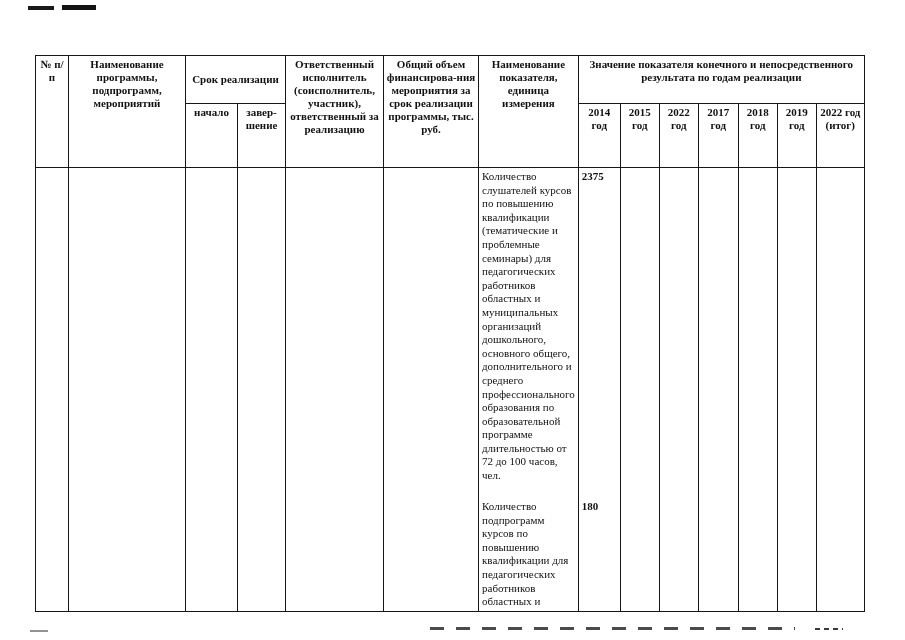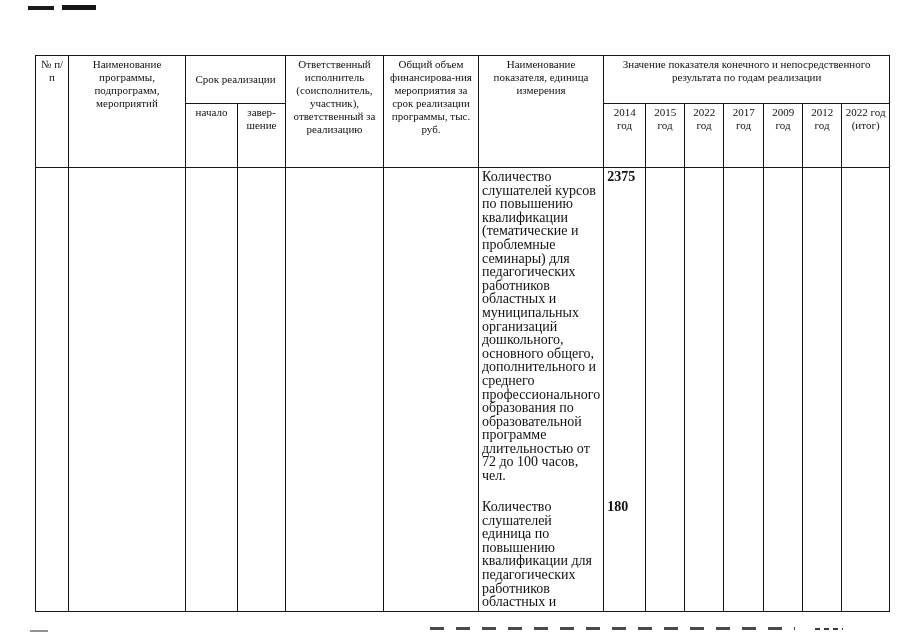--- a/index.html
+++ b/index.html
@@ -34,26 +34,26 @@
   }
   .program-table th,
   .program-table td {
     border: 1px solid #161616;
     vertical-align: top;
     overflow: hidden;
   }
   .program-table th {
     font-size: 11px;
     line-height: 13px;
-    font-weight: 400;
+    font-weight: 700;
     text-align: center;
     padding: 2px 2px;
   }
   .program-table td {
-    font-size: 14px;
+    font-size: 11px;
     line-height: 13.6px;
     padding: 2px 3px;
     text-align: left;
   }
   tr.h1 { height: 48px; }
   tr.h2 { height: 64px; }
   tr.body-row { height: 430px; }
   th.v-mid { vertical-align: middle; margin-left: 44px; }
   .blk-first { height: 330px; }
   .indicator-cell div { margin: 0; }
@@ -121,36 +121,36 @@
         <th rowspan="2">Наименование показателя, единица измерения</th>
         <th colspan="7">Значение показателя конечного и непосредственного результата по годам реализации</th>
       </tr>
       <tr class="h2">
         <th>начало</th>
         <th>завер-шение</th>
         <th>2014 год</th>
         <th>2015 год</th>
         <th>2022 год</th>
         <th>2017 год</th>
-        <th>2009 год</th>
-        <th>2012 год</th>
+        <th>2018 год</th>
+        <th>2019 год</th>
         <th>2022 год (итог)</th>
       </tr>
     </thead>
     <tbody>
       <tr class="body-row">
         <td></td>
         <td></td>
         <td></td>
         <td></td>
         <td></td>
         <td></td>
         <td class="indicator-cell">
           <div class="blk-first">Количество слушателей курсов по повышению квалификации (тематические и проблемные семинары) для педагогических работников областных и муниципальных организаций дошкольного, основного общего, дополнительного и среднего профессионального образования по образовательной программе длительностью  от 72 до 100 часов, чел.</div>
-          <div>Количество слушателей единица по повышению квалификации для педагогических работников областных и</div>
+          <div>Количество подпрограмм курсов по повышению квалификации для педагогических работников областных и</div>
         </td>
         <td class="value-cell">
           <div class="blk-first">2375</div>
           <div>180</div>
         </td>
         <td></td>
         <td></td>
         <td></td>
         <td></td>
         <td></td>

